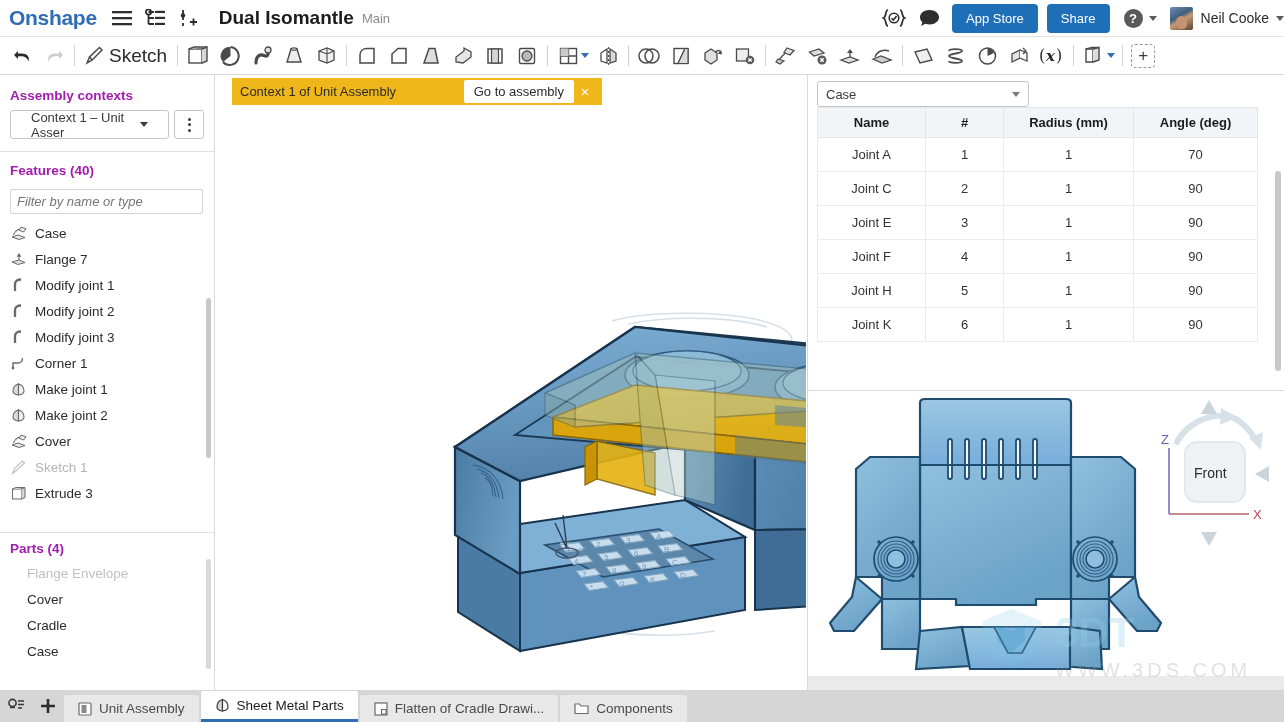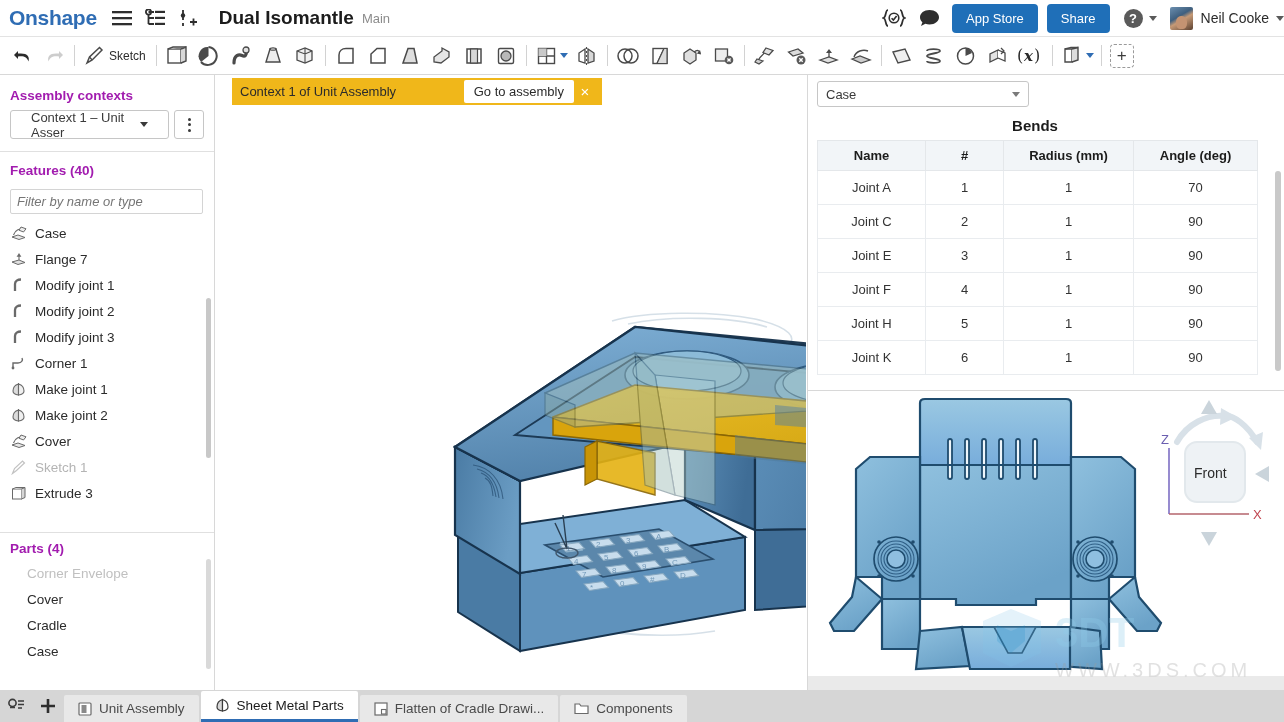--- a/index.html
+++ b/index.html
@@ -59,21 +59,21 @@
     position: absolute; left: 0; top: 37px; width: 1284px; height: 38px;
     background: #fff; display: flex; align-items: center;
     border-bottom: 1px solid #d8d8d8;
   }
   .tb-item {
     width: 32px; height: 32px; display: flex; align-items: center;
     justify-content: center; cursor: pointer; flex: 0 0 auto;
   }
   .tb-sep { width: 1px; height: 21px; background: #d2d2d2; margin: 0 4px; flex:0 0 auto; }
   .tb-sketch { display: flex; align-items: center; cursor: pointer; padding: 0 6px; }
-  .tb-sketch span { font-size: 12px; color: #2b2b2b; margin-left: 5px; }
+  .tb-sketch span { font-size: 19px; color: #2b2b2b; margin-left: 5px; }
   .tb-caret { width:0;height:0;border-left:4px solid transparent;border-right:4px solid transparent;
     border-top:5px solid #2f6db4;margin-left:-3px;margin-right:3px;cursor:pointer;}
   .tb-plus {
     width: 24px; height: 24px; border: 1px dashed #9a9a9a; border-radius: 4px;
     display:flex;align-items:center;justify-content:center;font-size:17px;color:#3c3c3c;
     cursor:pointer;
   }
 
   
   .left-panel {
@@ -596,21 +596,21 @@
         </span>
         <span>Extrude 3</span>
       </div>
 
     </div>
 
     <div class="parts-block">
       <div class="pl-scroll"></div>
       <div class="lp-section-title" style="padding:8px 0 4px 10px">Parts (4)</div>
       <div class="part-row dim">
-          <span>Corner Envelope</span>
+          <span>Flange Envelope</span>
         </div>
       <div class="part-row">
           <span>Cover</span>
         </div>
       <div class="part-row">
           <span>Cradle</span>
         </div>
       <div class="part-row">
           <span>Case</span>
         </div>
@@ -782,21 +782,20 @@
     </svg>
 
   </div>
 
   <div class="right-top">
     <div class="rt-scroll"></div>
     <div class="part-select">
       <span>Case</span>
       <span class="cc"></span>
     </div>
-    <div class="bends-title">Bends</div>
     <table class="bends">
       <colgroup>
           <col style="width:108px">
           <col style="width:78px">
           <col style="width:130px">
           <col style="width:124px">
         </colgroup>
       <thead>
         <tr>
           <th>Name</th>

